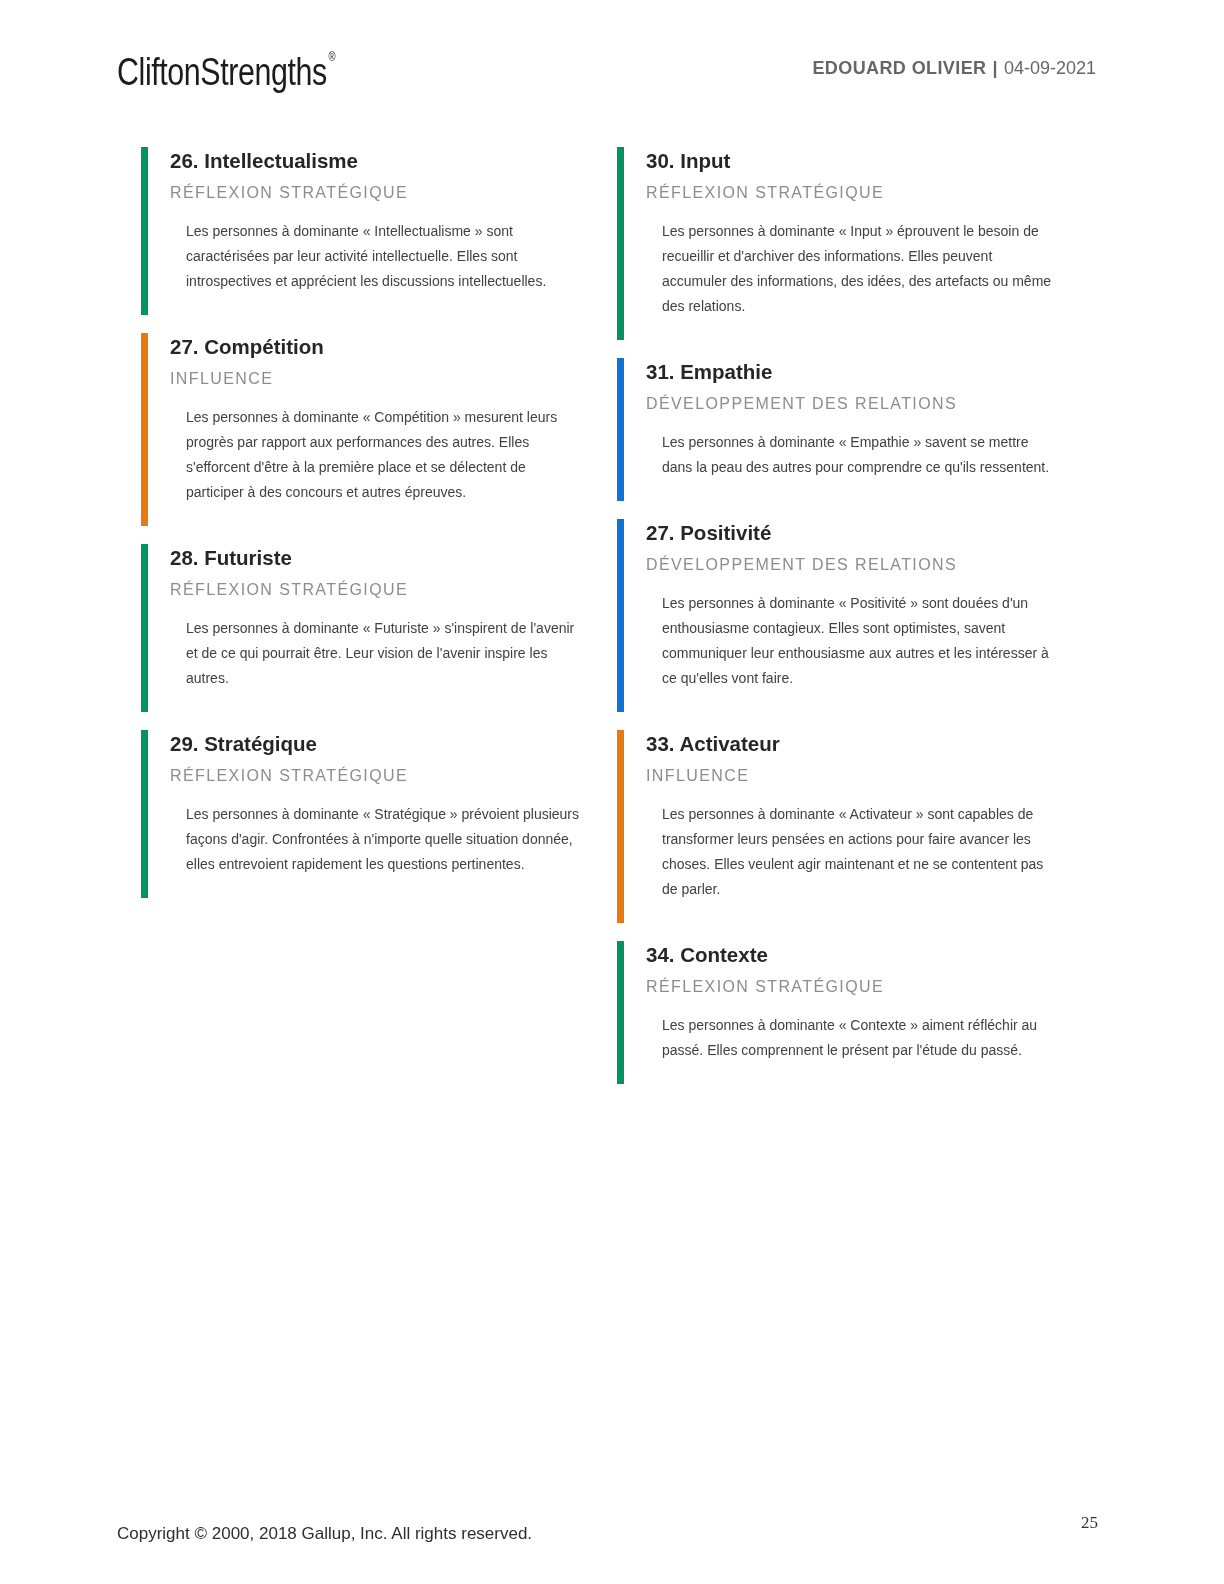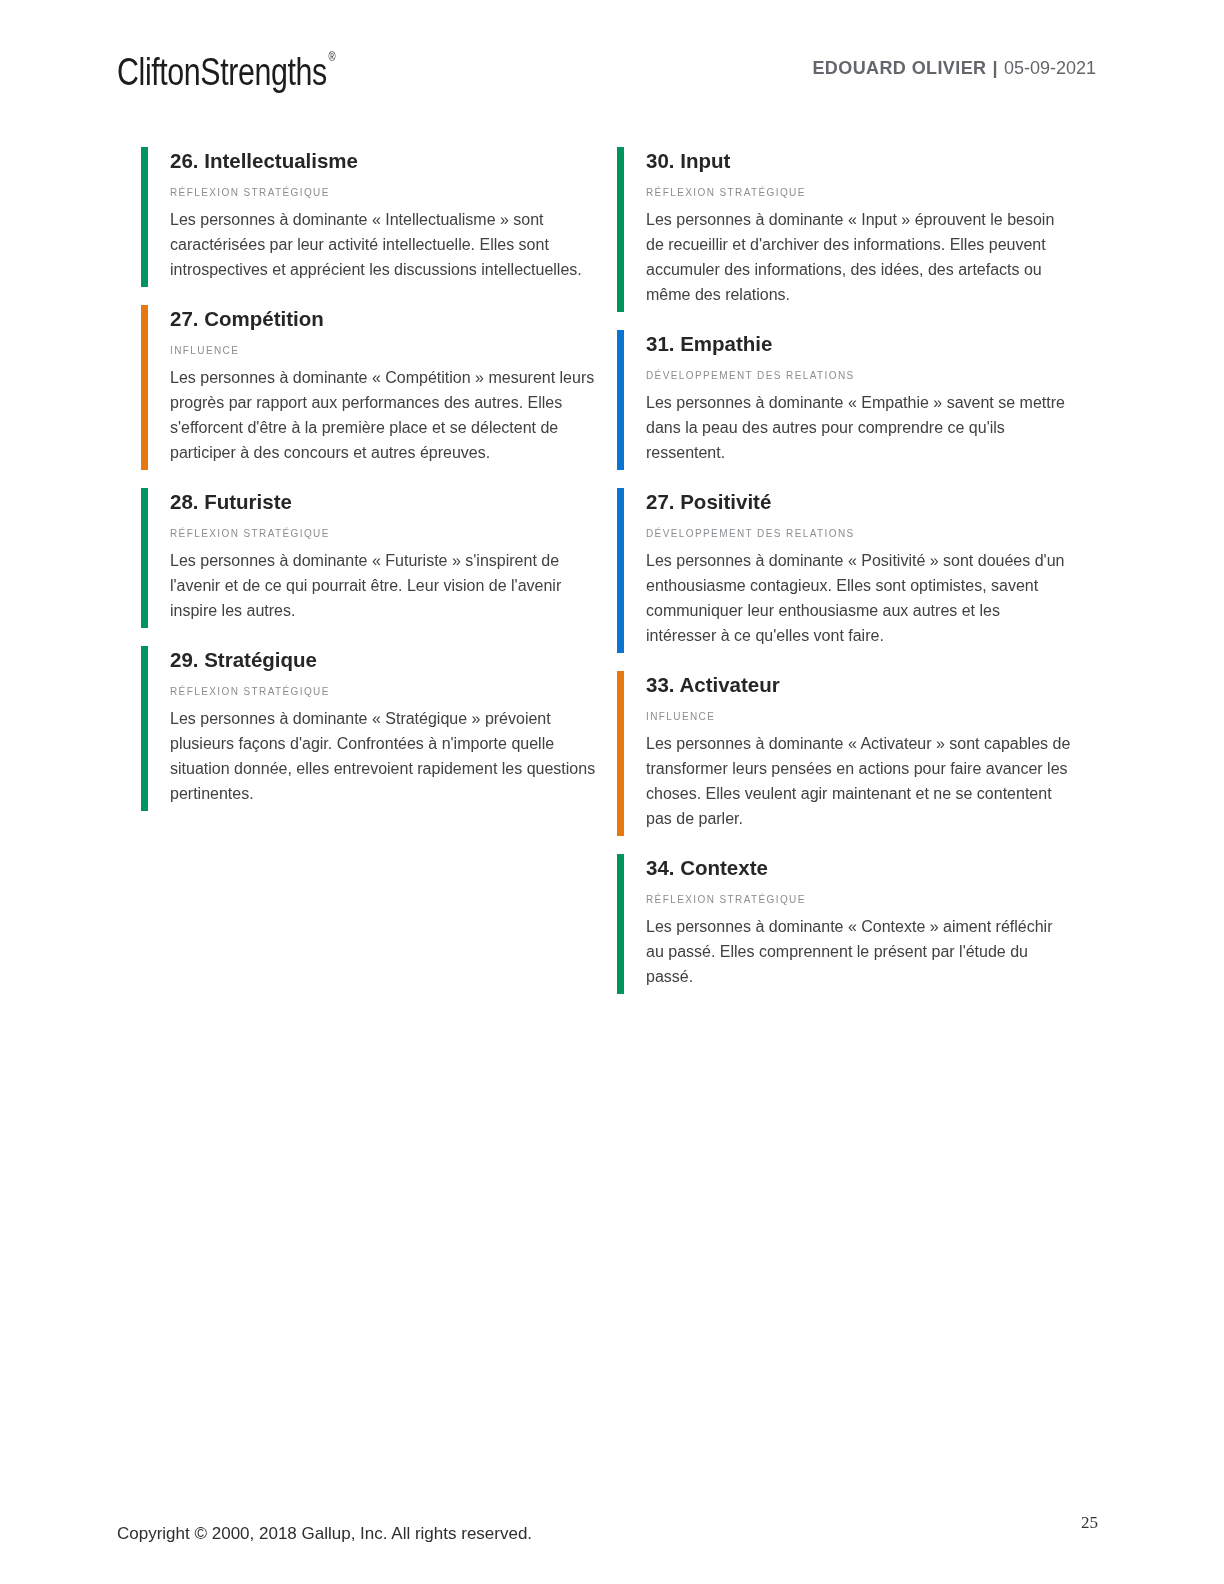--- a/index.html
+++ b/index.html
@@ -81,29 +81,29 @@
   }
   .entry-title {
     margin: 0 0 10px 0;
     font-size: 20.5px;
     line-height: 24px;
     font-weight: 600;
     color: #262626;
   }
   .entry-category {
     margin: 0 0 4px 0;
-    font-size: 10px;
+    font-size: 16px;
     line-height: 20px;
     font-weight: 400;
     letter-spacing: 1.4px;
     color: #8a8d90;
   }
   .entry-desc {
-    margin: 0;
-    font-size: 16px;
+    margin: 16px;
+    font-size: 14px;
     line-height: 25px;
     color: #414141;
   }
 
   
   .page-footer {
     position: absolute;
     left: 117px;
     right: 126px;
     top: 1505px;
@@ -127,21 +127,21 @@
   }
 </style>
 </head>
 <body>
 
 <header class="page-header">
   <div class="logo">
     <span class="logo-text">CliftonStrengths</span><span class="logo-reg">®</span>
   </div>
   <div class="header-right">
-    <span class="owner-name">EDOUARD OLIVIER</span><span class="owner-sep">|</span><span class="report-date">05-09-2021</span>
+    <span class="owner-name">EDOUARD OLIVIER</span><span class="owner-sep">|</span><span class="report-date">04-09-2021</span>
   </div>
 </header>
 
 <main class="columns">
   <div class="col col-left" id="col-left">
   <section class="entry" style="border-left-color: rgb(0, 148, 94);">
     <h2 class="entry-title">26. Intellectualisme</h2>
     <div class="entry-category">RÉFLEXION STRATÉGIQUE</div>
     <p class="entry-desc">Les personnes à dominante « Intellectualisme » sont caractérisées par leur activité intellectuelle. Elles sont introspectives et apprécient les discussions intellectuelles.</p>
   </section>

